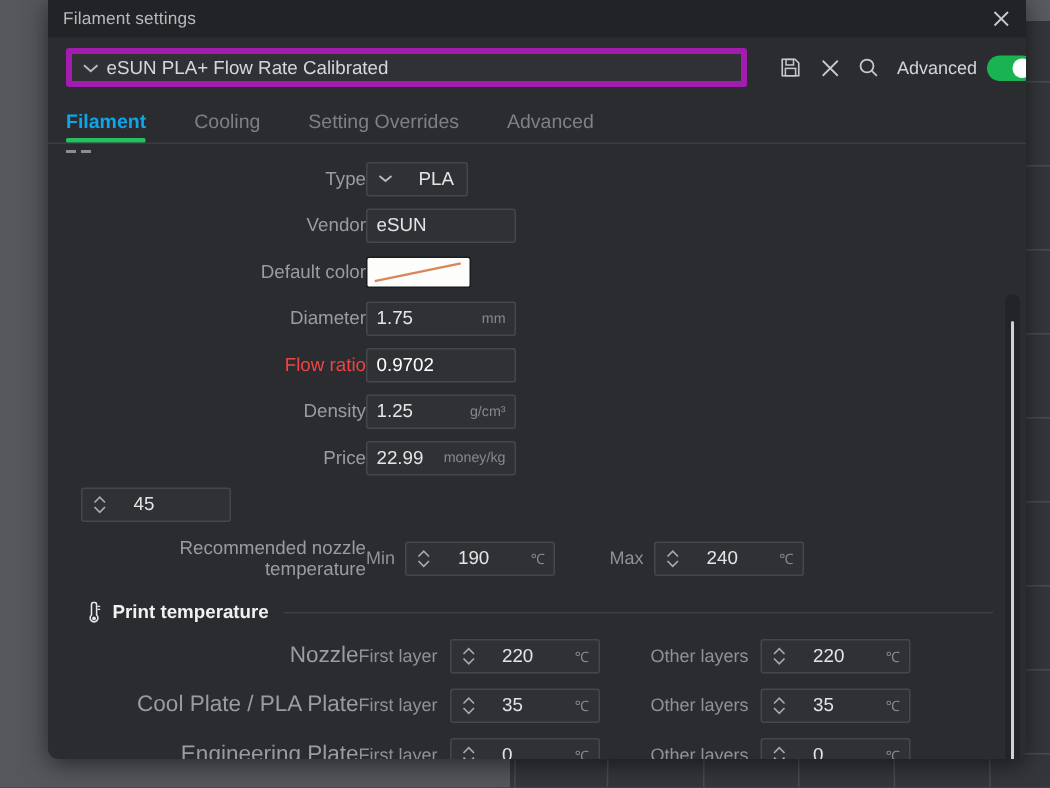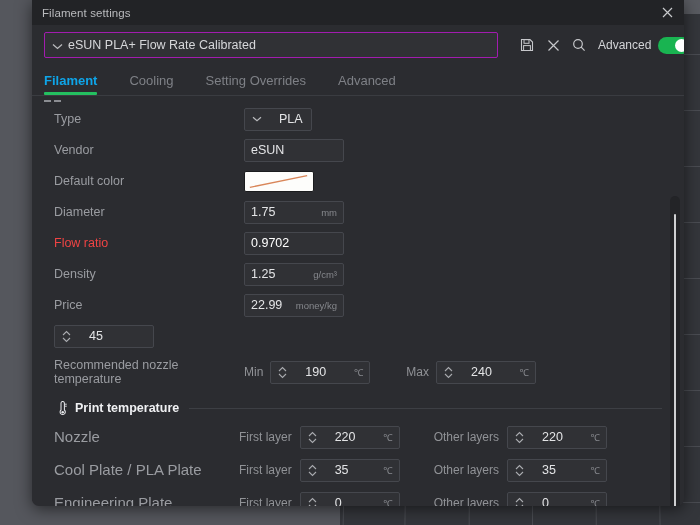--- a/index.html
+++ b/index.html
@@ -2,21 +2,21 @@
 <html><head>
 <meta charset="utf-8">
 <style>
   html,body{margin:0;padding:0;}
   body{
     width:700px;height:525px;overflow:hidden;
     background:#5b5d63;
     font-family:"Liberation Sans",sans-serif;
     -webkit-font-smoothing:antialiased;
   }
-  .stage{position:relative;width:700px;height:525px;}
+  .stage{position:relative;width:700px;height:525px;text-align:right;}
 
   
   .viewport{position:absolute;inset:0;background:#4f5157;}
   .vp-top{position:absolute;left:0;top:0;width:700px;height:14px;background:#595b61;}
   .plate{
     position:absolute;left:330px;top:14px;width:370px;height:511px;
     background:#34363b;overflow:hidden;
   }
   .plate .gl{position:absolute;background:#4a4c52;}
   .plate-left-shade{position:absolute;left:0;top:0;width:340px;height:525px;background:#55575d;}
@@ -42,21 +42,21 @@
   }
   .win-close svg{display:block;}
 
   
   .presetrow{
     display:flex;align-items:center;height:40px;padding:0 10px 0 12px;
     background:#2b2c30;
   }
   .combo{
     flex:0 0 auto;width:454px;height:26px;box-sizing:border-box;
-    border:1px solid #a21caf;background:#303135;border-radius:2px;
+    border:4px solid #a21caf;background:#303135;border-radius:2px;
     display:flex;align-items:center;padding:0 7px;cursor:pointer;
   }
   .combo .chev{margin-right:5px;display:block;}
   .combo .cval{font-size:12.5px;color:#d6d7da;white-space:nowrap;}
   .tools{display:flex;align-items:center;margin-left:16px;gap:0px;}
   .tbtn{width:26px;height:24px;display:flex;align-items:center;justify-content:center;cursor:pointer;}
   .advlabel{font-size:12px;color:#d3d4d7;margin:0 7px 0 6px;white-space:nowrap;}
   .toggle{
     width:32px;height:17px;border-radius:9px;background:#19b451;position:relative;cursor:pointer;flex:0 0 auto;
   }

